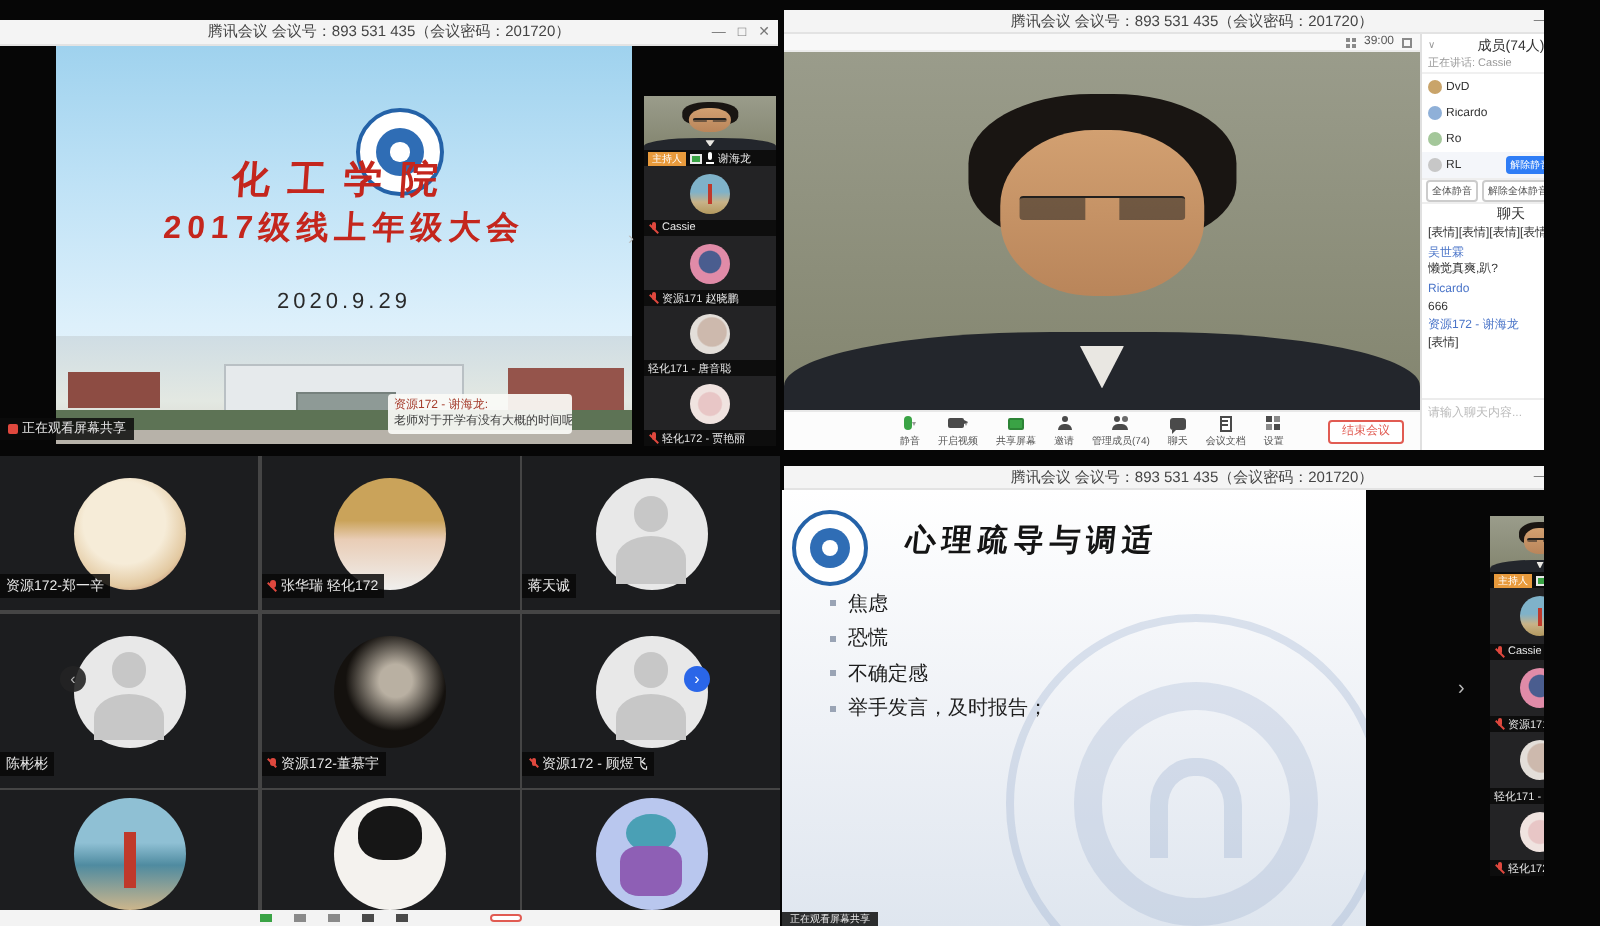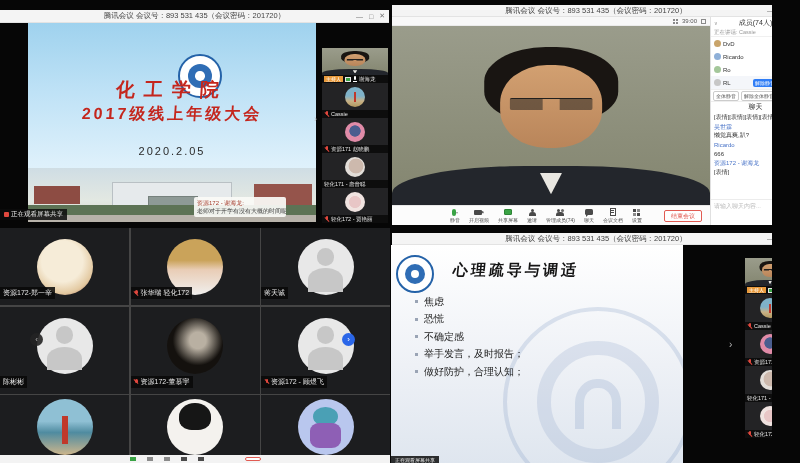--- a/index.html
+++ b/index.html
@@ -200,21 +200,21 @@
       <span>—</span>
       <span>□</span>
       <span>✕</span>
     </span>
   </div>
 
   <div class="tl-slide">
     <div class="emblem tl-emblem"></div>
     <div class="tl-t1">化工学院</div>
     <div class="tl-t2">2017级线上年级大会</div>
-    <div class="tl-date">2020.2.05</div>
+    <div class="tl-date">2020.9.29</div>
     <div class="campus">
       <div class="bl"></div>
         <div class="br"></div>
         <div class="bmain"></div>
       <div class="gate"></div>
         <div class="trees"></div>
         <div class="road"></div>
     </div>
   </div>
 
@@ -490,21 +490,20 @@
         <div class="ring"></div>
         <div class="core"></div>
         <div class="n"></div>
       </div>
     <div class="br-title">心理疏导与调适</div>
     <div class="br-bullets">
       <div class="bullet">焦虑</div>
       <div class="bullet">恐慌</div>
       <div class="bullet">不确定感</div>
       <div class="bullet">举手发言，及时报告；</div>
-      <div class="bullet">做好防护，合理认知；</div>
     </div>
   </div>
   <div class="emblem br-emblem"></div>
   <div class="share-ind" style="left:391px;top:456px;max-width:52px;height:7px;font-size:5px;">
     <span>正在观看屏幕共享</span>
   </div>
   <div class="chev" style="left:729px;top:340px;font-size:10px;">›</div>
 
   <div class="sb sb-br">
     <div class="tile">

